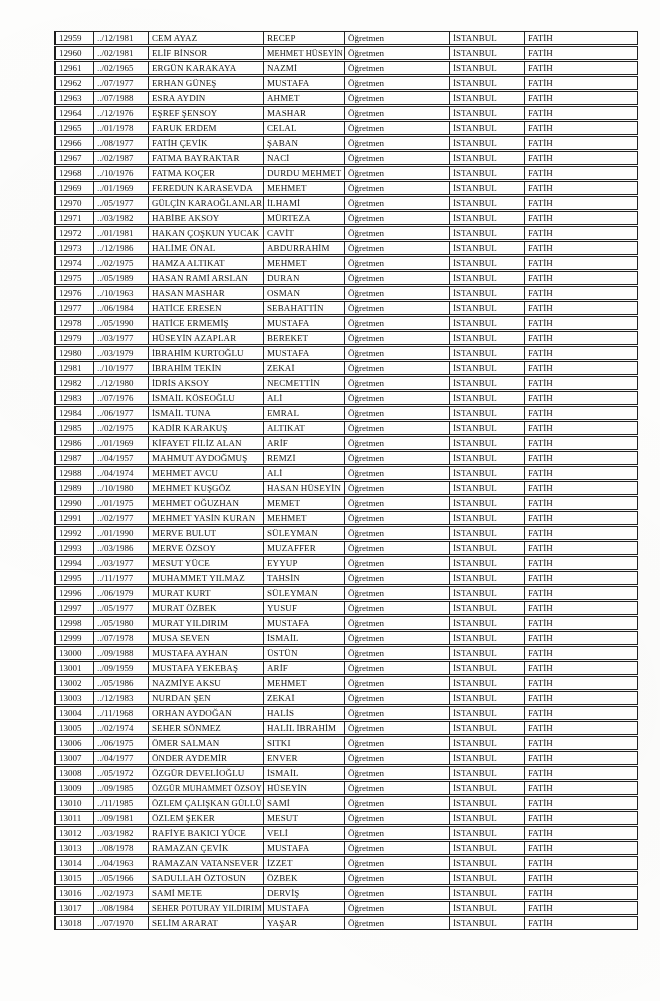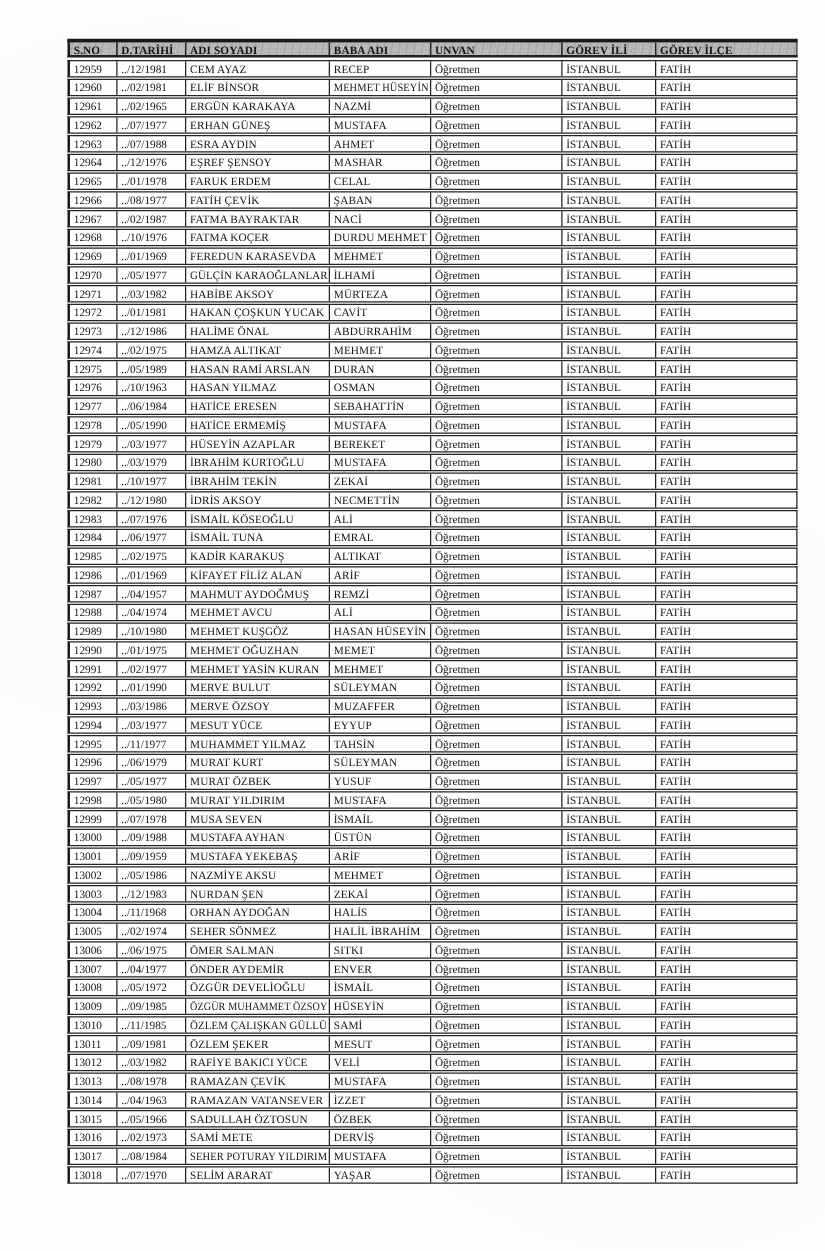--- a/index.html
+++ b/index.html
@@ -69,29 +69,20 @@
   .c4{width:106px;border-left:1px solid #242424;margin-left:-1px;}
   .c5{width:76px;border-left:1px solid #242424;margin-left:-1px;}
   .c6{width:112px;border-left:1px solid #242424;margin-left:-1px;}
   .trow .c2, .trow .c3{letter-spacing:0.1px;}
 </style>
 </head>
 <body>
 
 <div class="scan-page">
   <div class="doc-table">
-    <div class="thead">
-      <div class="cell c0"><span>S.NO</span></div>
-      <div class="cell c1"><span>D.TARİHİ</span></div>
-      <div class="cell c2"><span>ADI SOYADI</span></div>
-      <div class="cell c3"><span>BABA ADI</span></div>
-      <div class="cell c4"><span>UNVAN</span></div>
-      <div class="cell c5"><span>GÖREV İLİ</span></div>
-      <div class="cell c6"><span>GÖREV İLÇE</span></div>
-    </div>
     <div class="rows" id="rows-container">
         <div class="trow">
           <div class="cell c0"><span>12959</span></div>
           <div class="cell c1"><span>../12/1981</span></div>
           <div class="cell c2"><span>CEM AYAZ</span></div>
           <div class="cell c3"><span>RECEP</span></div>
           <div class="cell c4"><span>Öğretmen</span></div>
           <div class="cell c5"><span>İSTANBUL</span></div>
           <div class="cell c6"><span>FATİH</span></div>
         </div>
@@ -235,21 +226,21 @@
           <div class="cell c1"><span>../05/1989</span></div>
           <div class="cell c2"><span>HASAN RAMİ ARSLAN</span></div>
           <div class="cell c3"><span>DURAN</span></div>
           <div class="cell c4"><span>Öğretmen</span></div>
           <div class="cell c5"><span>İSTANBUL</span></div>
           <div class="cell c6"><span>FATİH</span></div>
         </div>
         <div class="trow">
           <div class="cell c0"><span>12976</span></div>
           <div class="cell c1"><span>../10/1963</span></div>
-          <div class="cell c2"><span>HASAN YILMAZ</span></div>
+          <div class="cell c2"><span>HASAN MASHAR</span></div>
           <div class="cell c3"><span>OSMAN</span></div>
           <div class="cell c4"><span>Öğretmen</span></div>
           <div class="cell c5"><span>İSTANBUL</span></div>
           <div class="cell c6"><span>FATİH</span></div>
         </div>
         <div class="trow">
           <div class="cell c0"><span>12977</span></div>
           <div class="cell c1"><span>../06/1984</span></div>
           <div class="cell c2"><span>HATİCE ERESEN</span></div>
           <div class="cell c3"><span>SEBAHATTİN</span></div>

